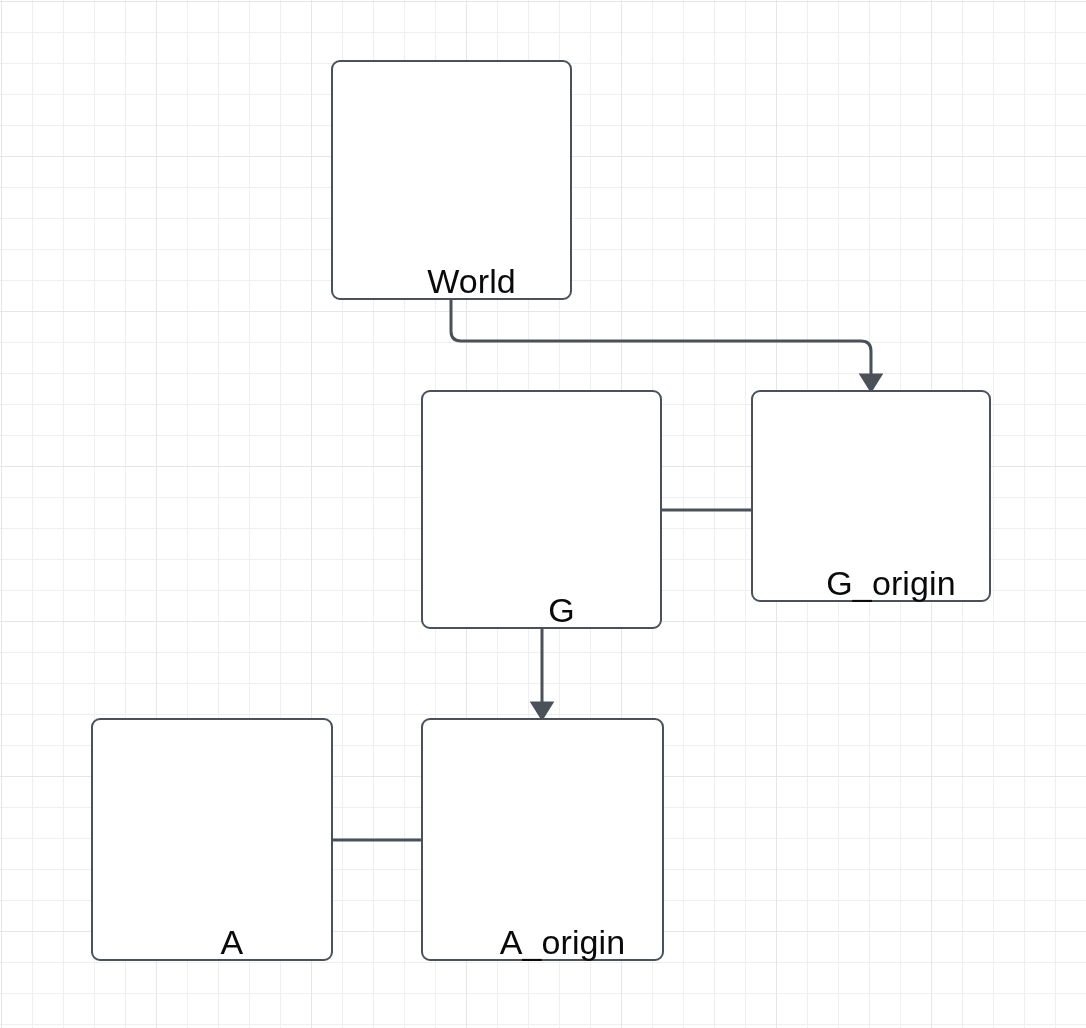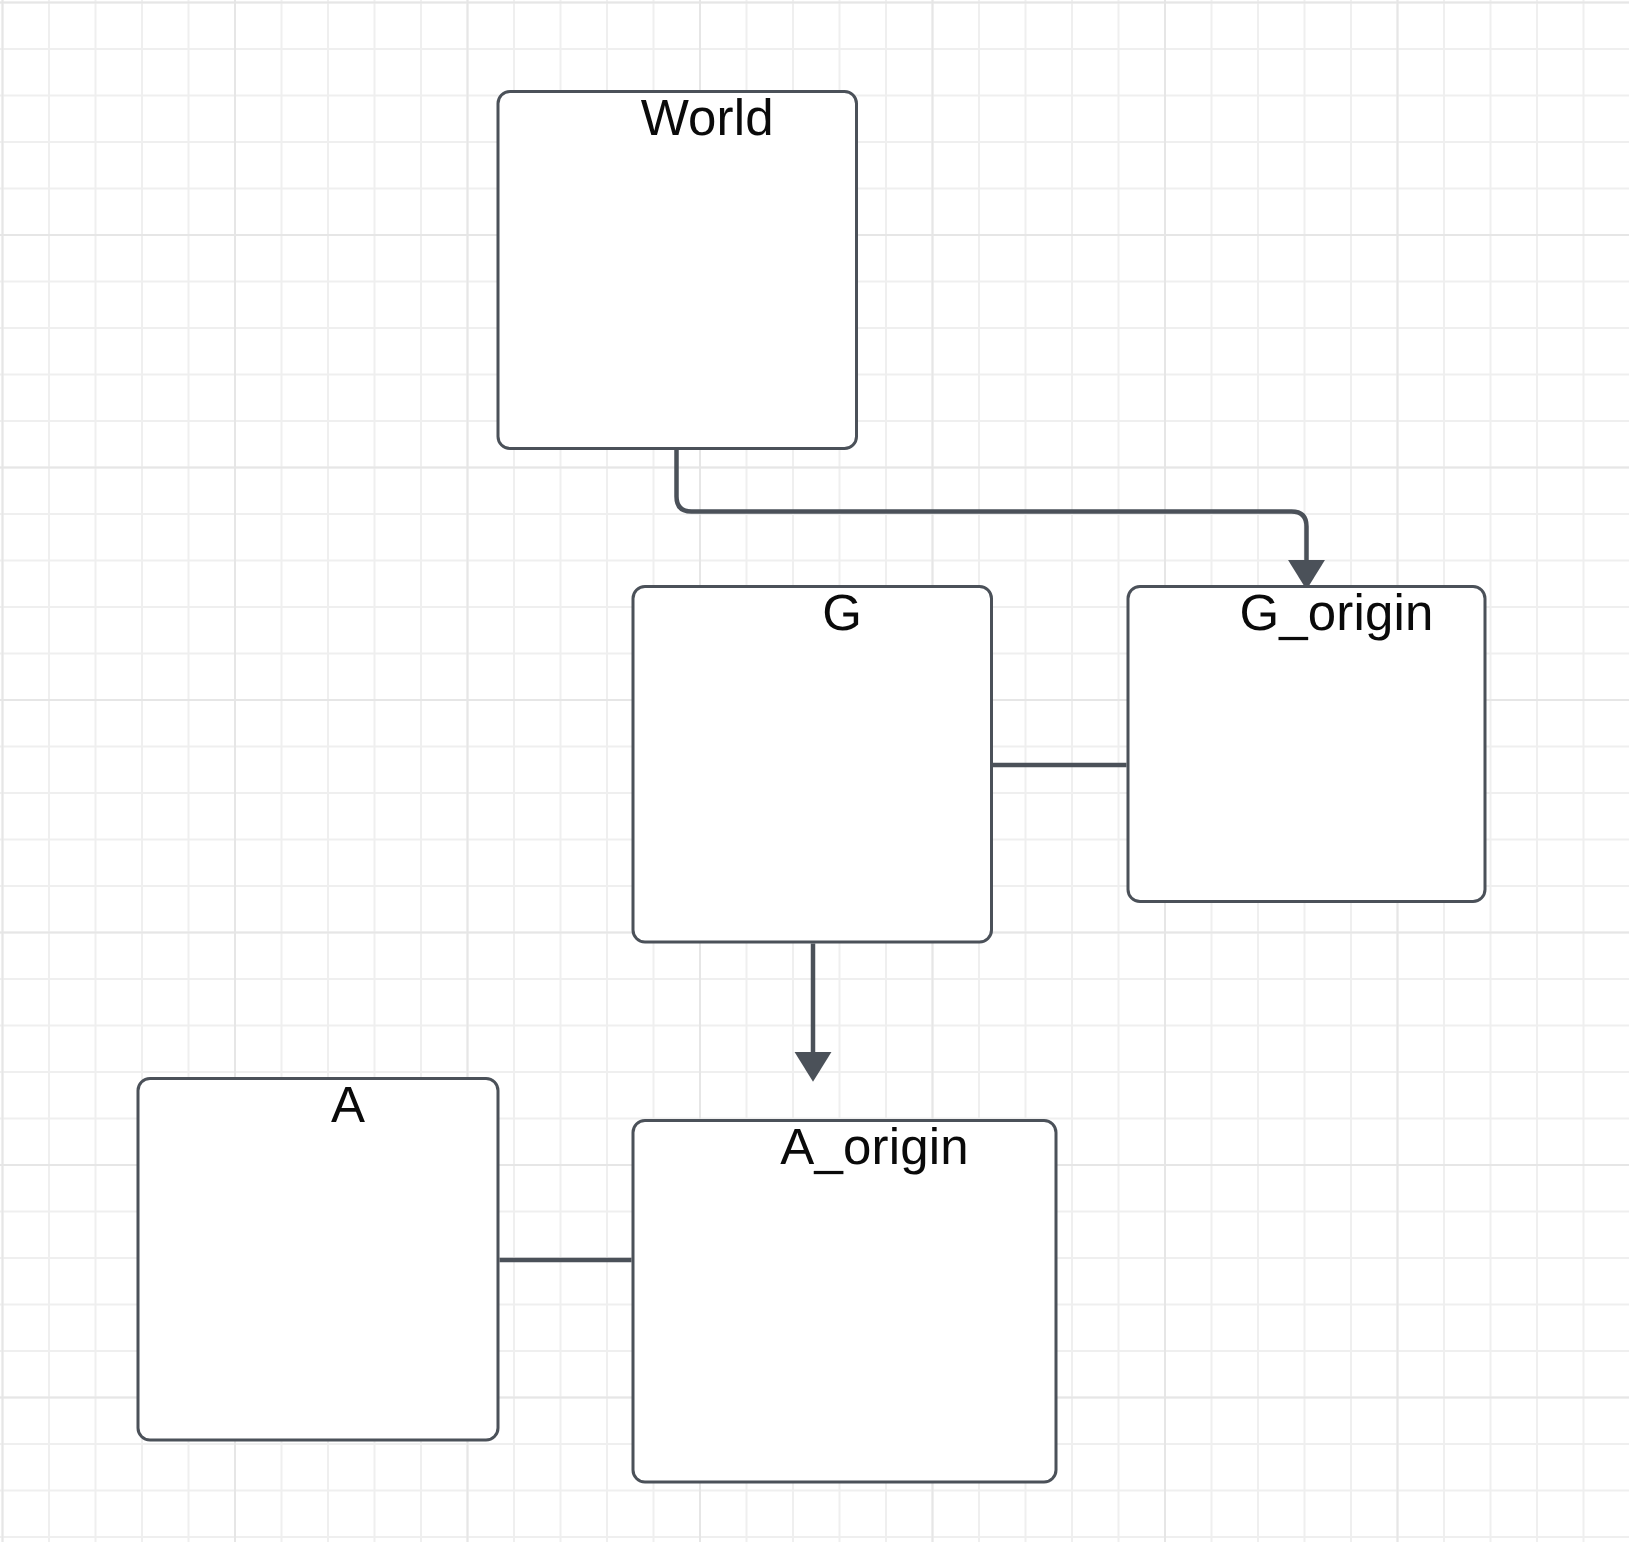--- a/index.html
+++ b/index.html
@@ -40,21 +40,21 @@
     height: 1028px;
     pointer-events: none;
   }
   .node {
     position: absolute;
     box-sizing: border-box;
     background: #ffffff;
     border: 2px solid #4b5159;
     border-radius: 9px;
     display: flex;
-    align-items: flex-start;
+    align-items: flex-end;
     justify-content: center;
     padding-left: 40px;
   }
   .node-label {
     font-family: "Liberation Sans", sans-serif;
     font-size: 34px;
     line-height: 1;
     color: #0a0a0a;
     letter-spacing: 0.1px;
     white-space: nowrap;
@@ -91,17 +91,17 @@
   </div>
 
   <div class="node" style="left:751px; top:390px; width:240px; height:212px;">
     <span class="node-label">G_origin</span>
   </div>
 
   <div class="node" style="left:91px; top:718px; width:242px; height:243px;">
     <span class="node-label">A</span>
   </div>
 
-  <div class="node" style="left:421px; top:746px; width:284px; height:243px;">
+  <div class="node" style="left:421px; top:718px; width:243px; height:243px;">
     <span class="node-label">A_origin</span>
   </div>
 
 </div>
 
 </body></html>

